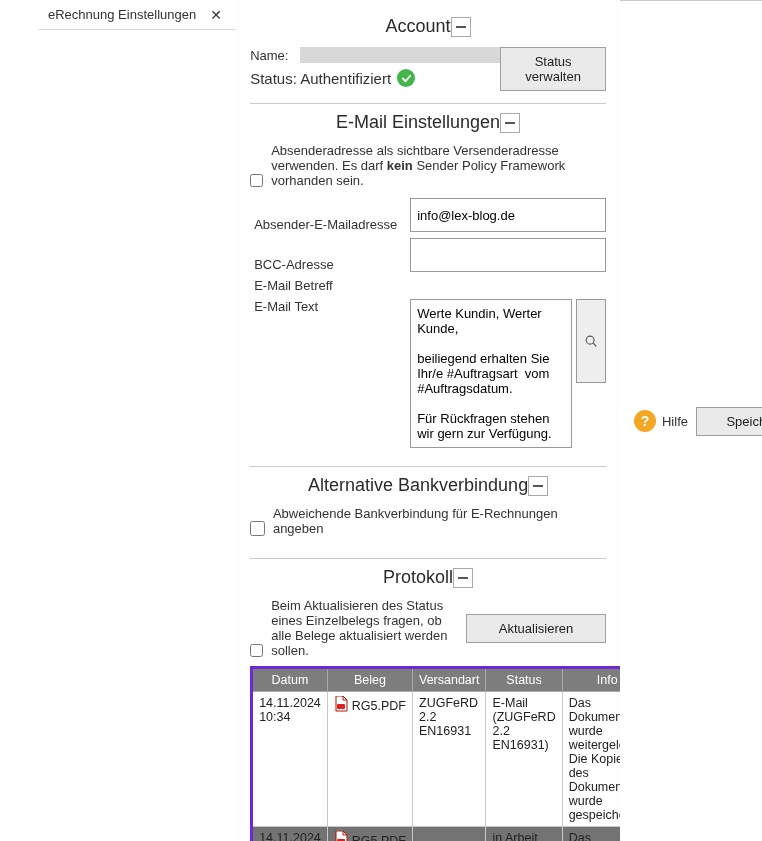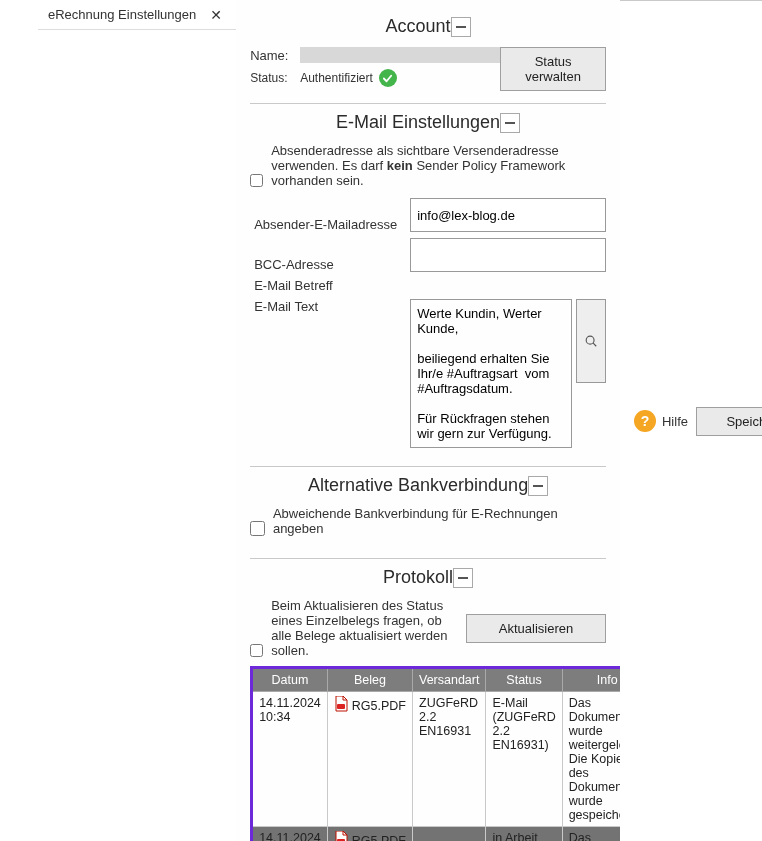--- a/index.html
+++ b/index.html
@@ -11,21 +11,21 @@
   .body { flex: 1; overflow: auto; padding: 10px 14px 0 14px; background: #fefefe; }
   .section { padding-bottom: 12px; border-bottom: 1px solid #c9c9c9; margin-bottom: 8px; }
   .section:last-of-type { border-bottom: none; }
   .section-header { display: flex; align-items: center; justify-content: center; margin: 6px 0 10px 0; }
   .section-header h2 { font-size: 18px; font-weight: 400; color: #2b2b2b; margin: 0; }
   .collapse-btn { width: 20px; height: 20px; border: 1px solid #a9a9a9; background: #fff; display: flex; align-items: center; justify-content: center; cursor: pointer; }
   .collapse-btn::before { content: ""; display: block; width: 10px; height: 2px; background: #555; }
   .row { display: flex; align-items: center; margin-bottom: 6px; font-size: 13px; color: #333; }
   .row .label { width: 50px; }
   .redacted { width: 200px; height: 16px; background: #d8d8d8; display: inline-block; }
-  .status-row { display: flex; align-items: center; font-size: 12px; color: #333; }
+  .status-row { display: flex; align-items: center; font-size: 15px; color: #333; }
   .status-row .label { width: 50px; }
   .check-icon { width: 18px; height: 18px; border-radius: 50%; background: #43b54a; display: inline-flex; align-items: center; justify-content: center; margin-left: 6px; }
   .check-icon svg { width: 11px; height: 11px; }
   .btn { background: #eaeaea; border: 1px solid #9f9f9f; font-size: 13px; padding: 6px 18px; cursor: pointer; color: #222; }
   .checkbox-row { display: flex; align-items: flex-end; font-size: 13px; color: #333; margin-bottom: 10px; }
   .checkbox-row input[type=checkbox] { width: 15px; height: 15px; margin: 0 8px 0 0; accent-color: #555; }
   .field-row { display: flex; align-items: flex-end; margin-bottom: 6px; }
   .field-label { width: 160px; font-size: 13px; color: #333; padding-left: 4px; }
   .field-input-wrap { flex: 1; display: flex; gap: 4px; }
   .text-input { flex: 1; height: 26px; border: 1px solid #999; padding: 16px 6px; font-size: 13px; }

